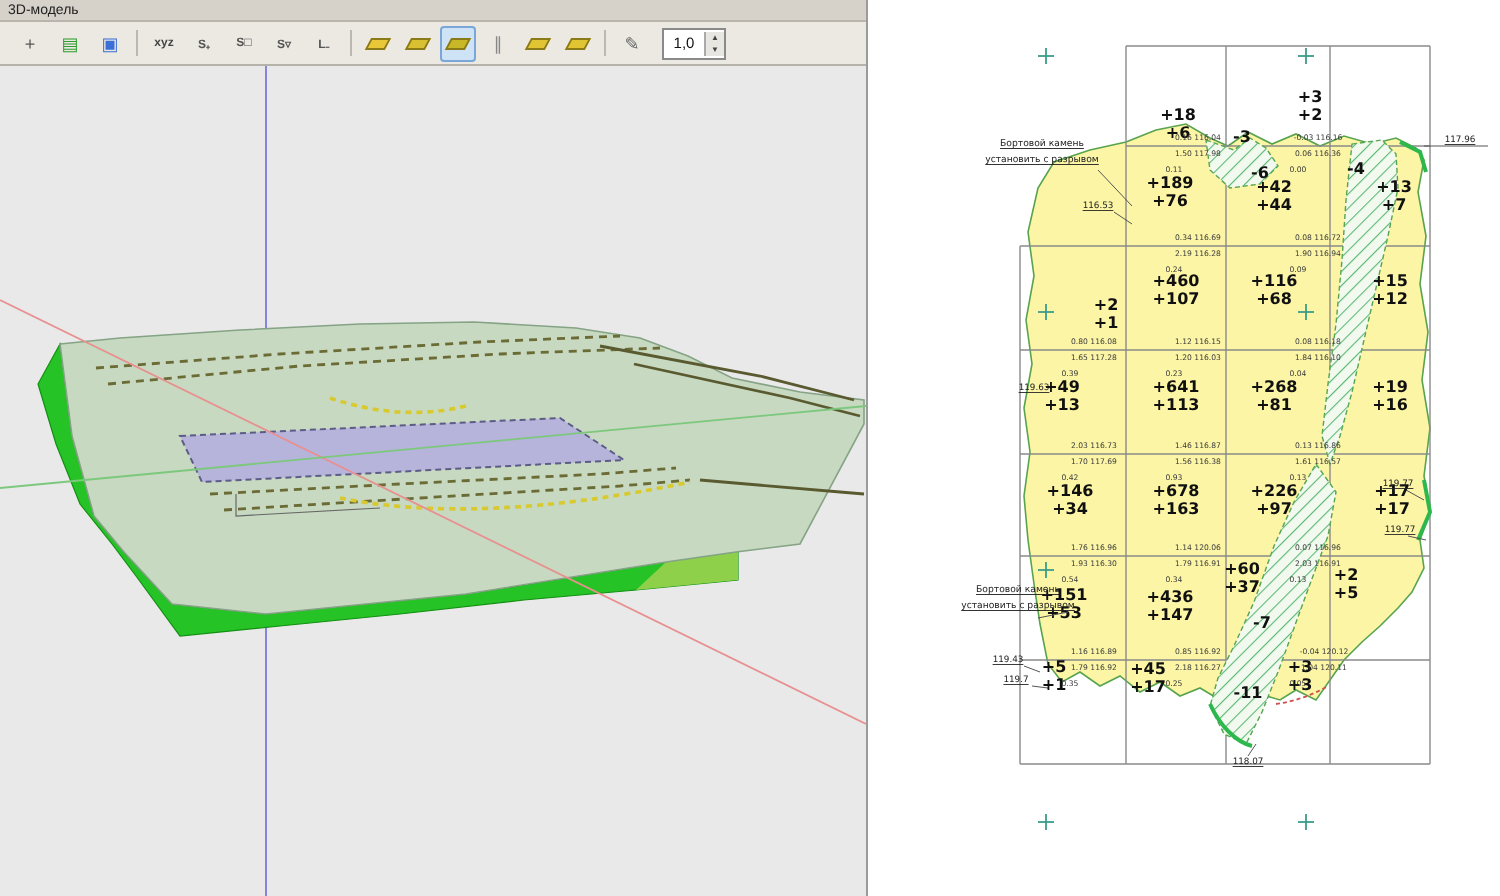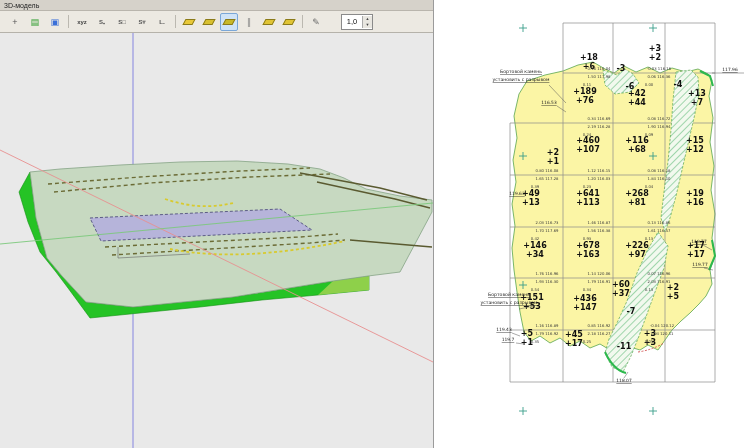--- a/index.html
+++ b/index.html
@@ -10,21 +10,21 @@
   #panel-header{position:absolute;left:0;top:0;width:433px;height:11px;background:var(--header-bg);
     border-bottom:1px solid #b9b5ad;font-size:7px;color:#222;line-height:11px;padding-left:4px;box-sizing:border-box;}
   #toolbar{position:absolute;left:0;top:11px;width:433px;height:22px;background:var(--panel-bg);
     border-bottom:1px solid #b5b2aa;display:flex;align-items:center;padding-left:5px;box-sizing:border-box;}
   .tb-btn{width:16px;height:16px;display:flex;align-items:center;justify-content:center;
     font-size:9px;border:1px solid transparent;border-radius:2px;margin:0 1px;cursor:default;}
   .tb-btn.selected{background:var(--accent-selection);border:1px solid #7aa7d8;}
   .tb-sep{width:1px;height:13px;background:#bbb8b0;margin:0 3px;}
   .slab{width:10px;height:6px;transform:skewX(-28deg);border:1px solid #8a7a1a;box-sizing:border-box;}
   .tb-text{font-size:6px;color:#333;font-weight:bold;}
-  #spinner{margin-left:15px;display:flex;align-items:center;border:1px solid #8a8a8a;background:#fff;height:14px;}
+  #spinner{margin-left:5px;display:flex;align-items:center;border:1px solid #8a8a8a;background:#fff;height:14px;}
   #spinner-value{width:20px;font-size:7.5px;text-align:center;color:#111;}
   #spinner-arrows{display:flex;flex-direction:column;border-left:1px solid #aaa;}
   #spinner-arrows div{font-size:4px;line-height:6px;width:9px;text-align:center;color:#444;background:#e8e6e0;}
   #viewport{position:absolute;left:0;top:33px;width:433px;height:415px;}
   #divider{position:absolute;left:433px;top:0;width:1px;height:448px;background:#9b9b9b;}
   
   #right-panel{position:absolute;left:434px;top:0;width:316px;height:448px;background:#fff;}
   #plan-svg{position:absolute;left:-434px;top:0;pointer-events:none;z-index:3;}
   .gridline{stroke:var(--grid-gray);stroke-width:0.7;}
   .yellow{fill:var(--fill-yellow);stroke:var(--boundary-green);stroke-width:0.8;}

